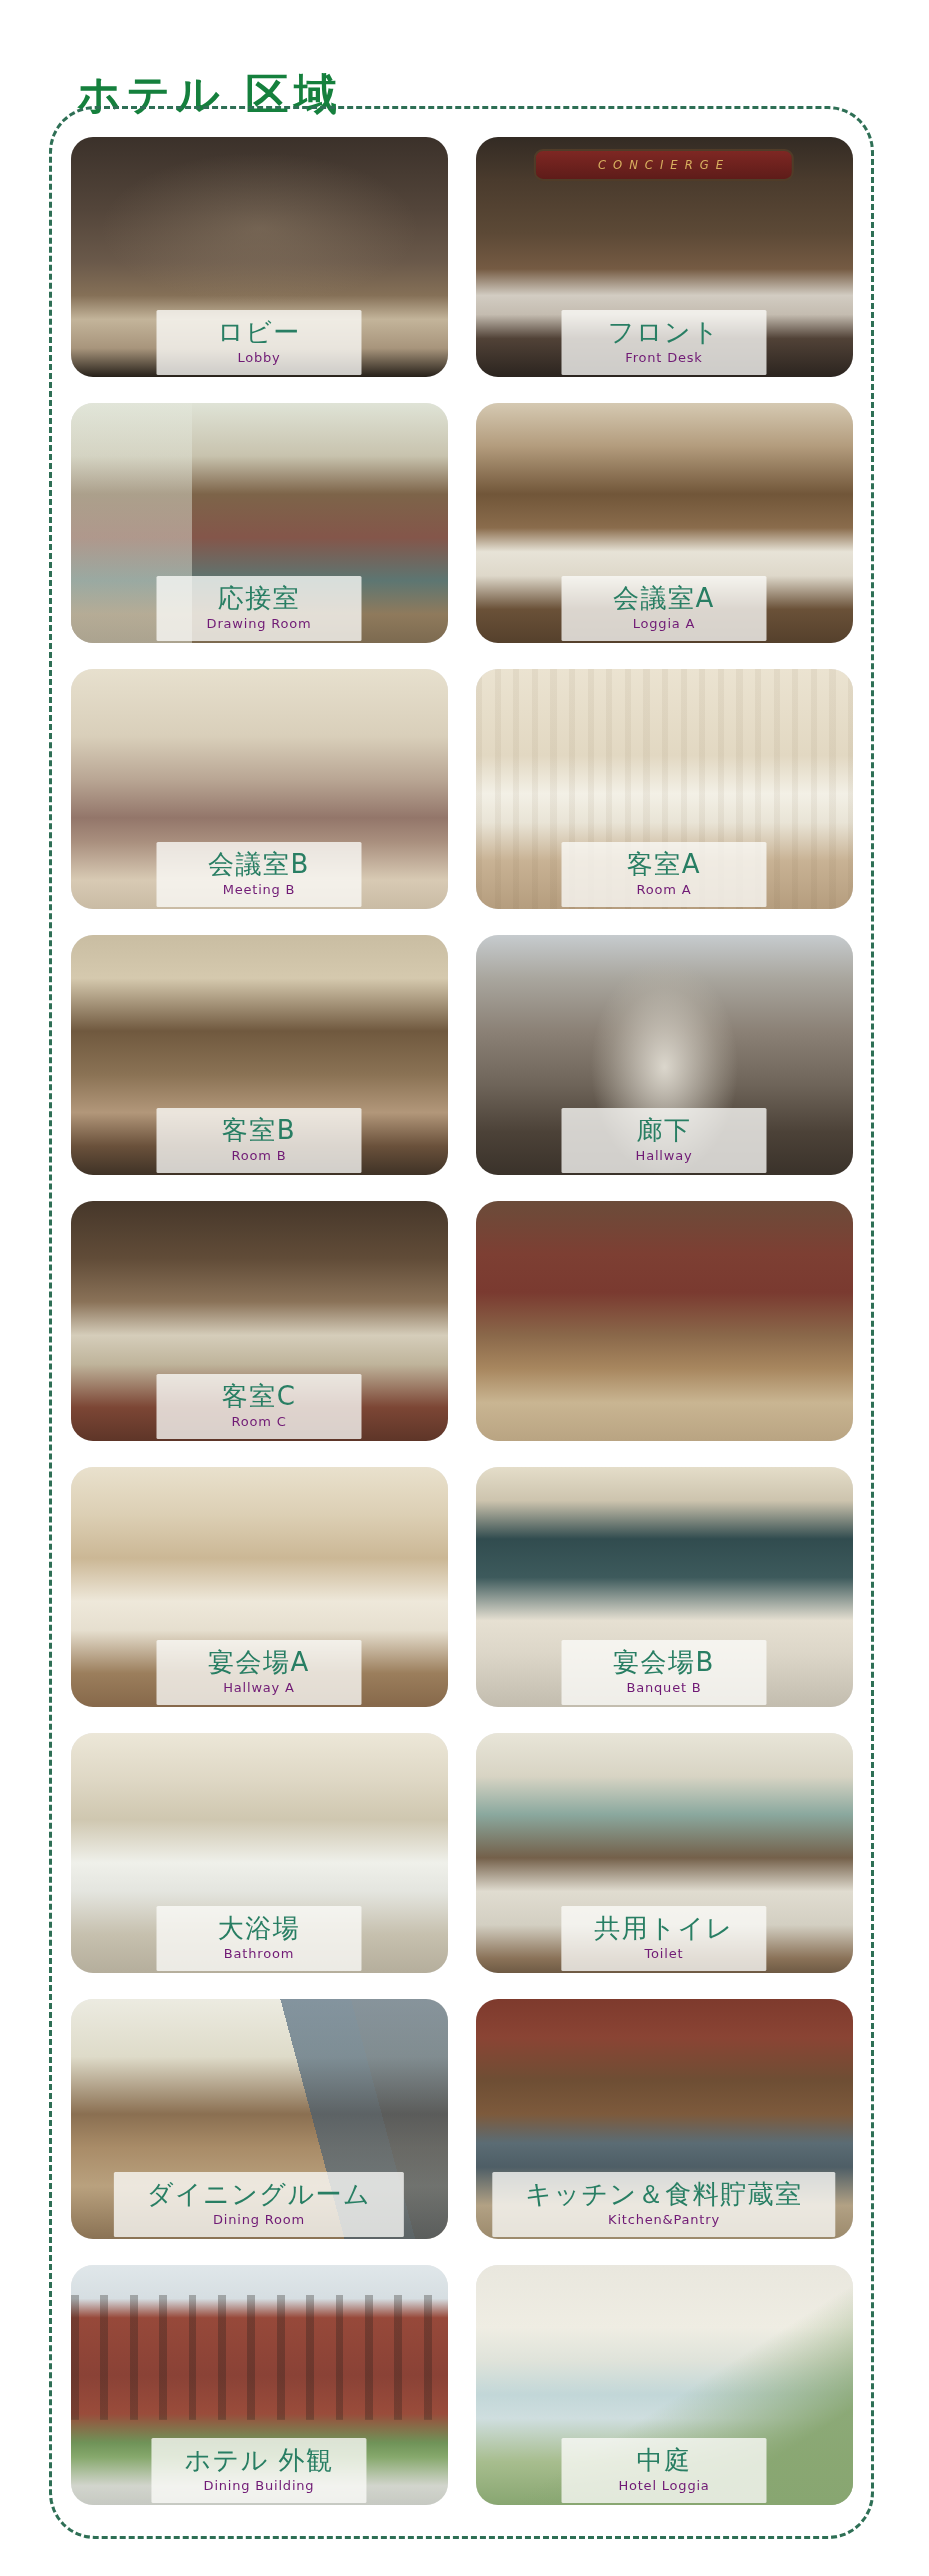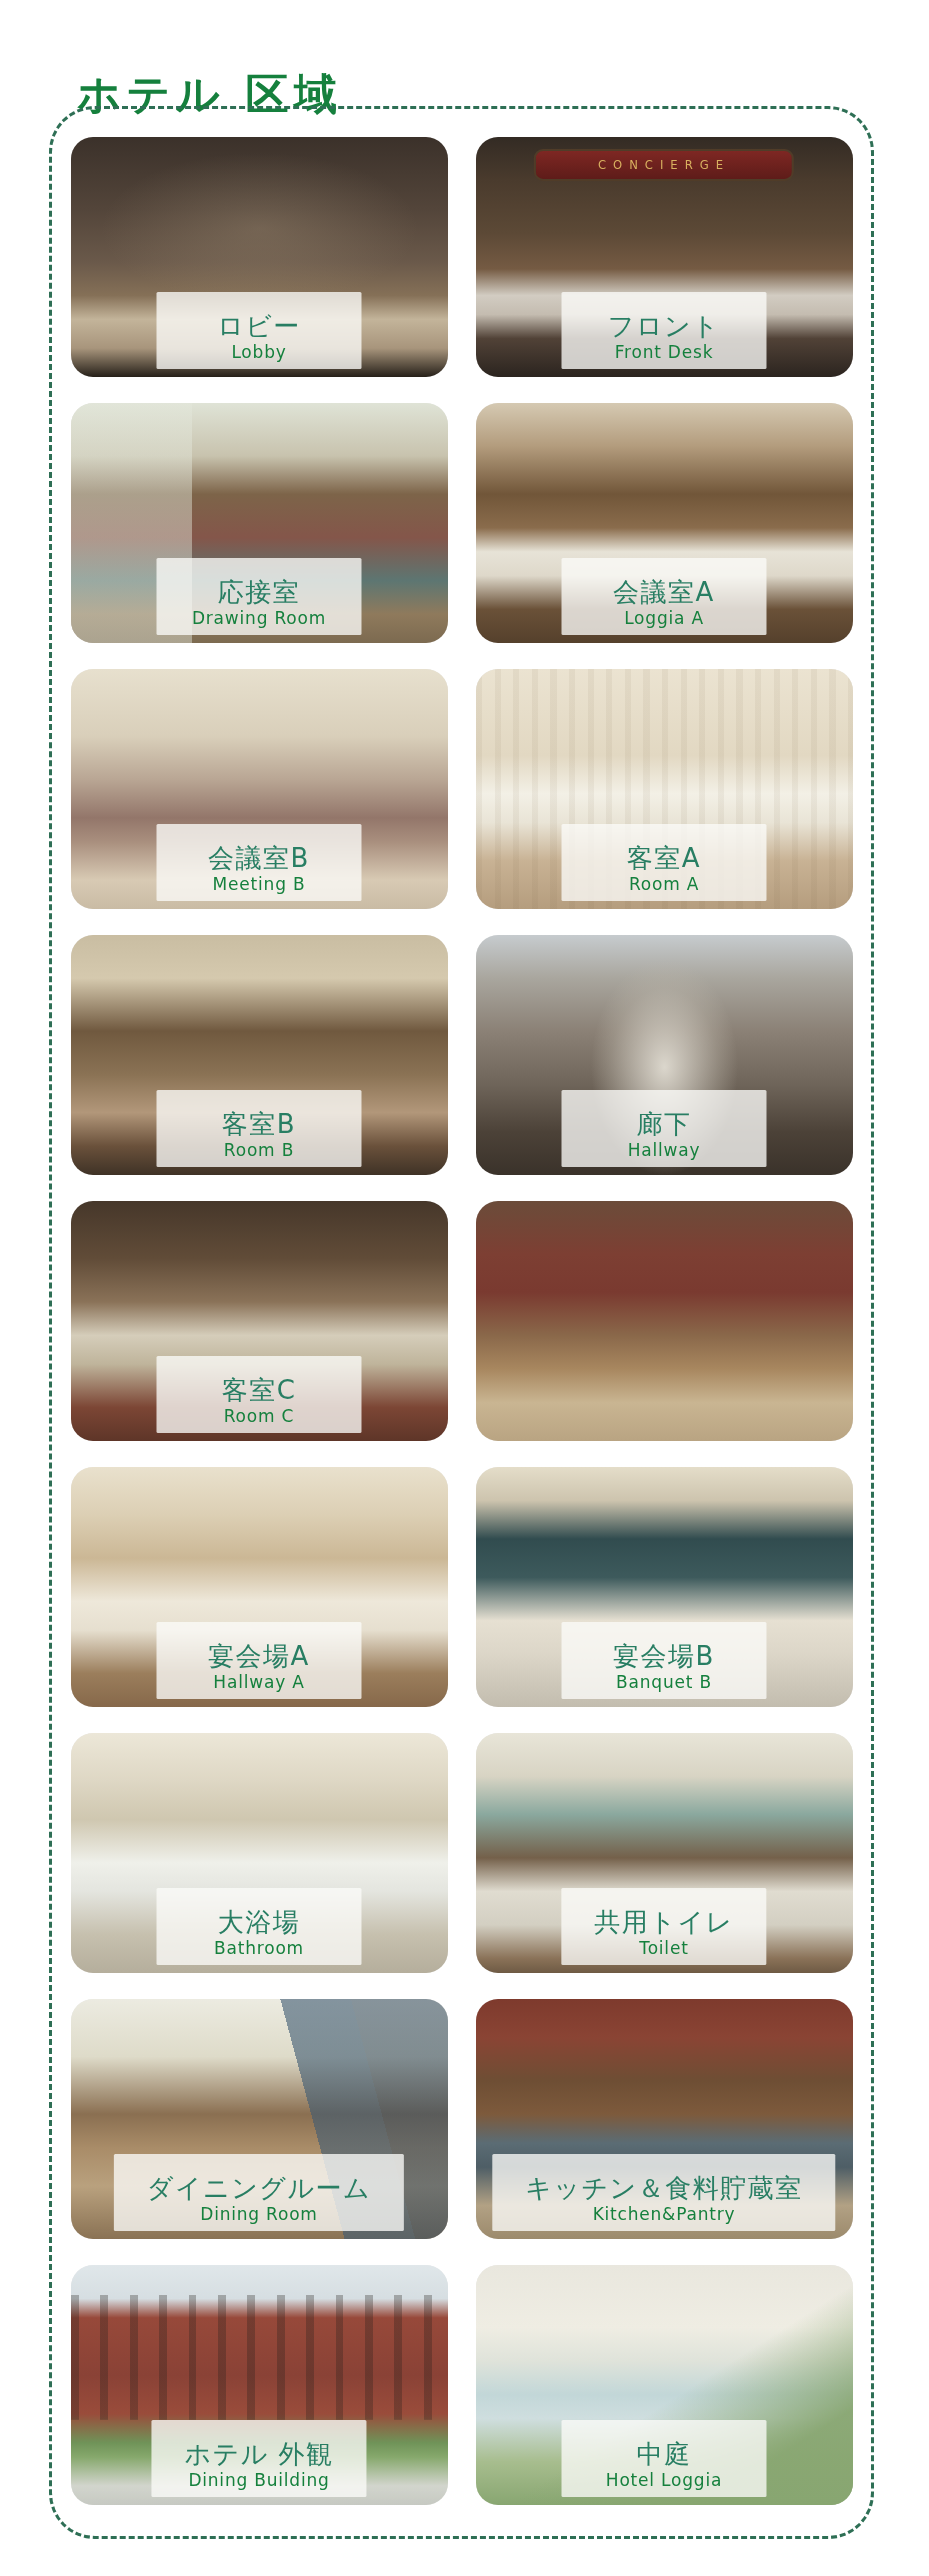--- a/index.html
+++ b/index.html
@@ -31,31 +31,31 @@
     grid-auto-rows:240px;
     column-gap:28px;row-gap:26px;
     justify-content:center;
   }
   
   .card{
     position:relative;margin:0;
     border-radius:22px;overflow:hidden;
     box-shadow:inset 0 0 0 0.8px rgba(0,0,0,.10);
   }
-  .art{position:absolute;inset:0;}
+  .art{position:absolute;inset:0;font-style:italic;}
   .label{
-    position:absolute;left:50%;bottom:8px;transform:translateX(-50%);
+    position:absolute;left:50%;bottom:2px;transform:translateX(-50%);
     background:rgba(251,251,249,.78);
     border-radius:1.5px;
-    padding:19px 33px 7px;
+    padding:7px 33px 7px;
     min-width:139px;
     text-align:center;white-space:nowrap;
   }
   .jp{font-size:26px;line-height:31px;font-weight:500;color:#287e63;letter-spacing:1.5px;}
-  .en{font-size:17px;line-height:20px;font-weight:400;color:#15803d;letter-spacing:0.8px;}
+  .en{font-size:13px;line-height:20px;font-weight:400;color:#701a75;letter-spacing:0.8px;}
   
   .sign{
     position:absolute;top:12.4px;left:50%;transform:translateX(-50%);
     width:68%;text-align:center;
     background:linear-gradient(180deg,#7e2723,#5e1c19);
     border:2.3px solid #503c28;border-radius:9.3px;
     color:#d8b060;font-size:11.6px;letter-spacing:7px;
     padding:6.2px 0 7px;
   }
   

